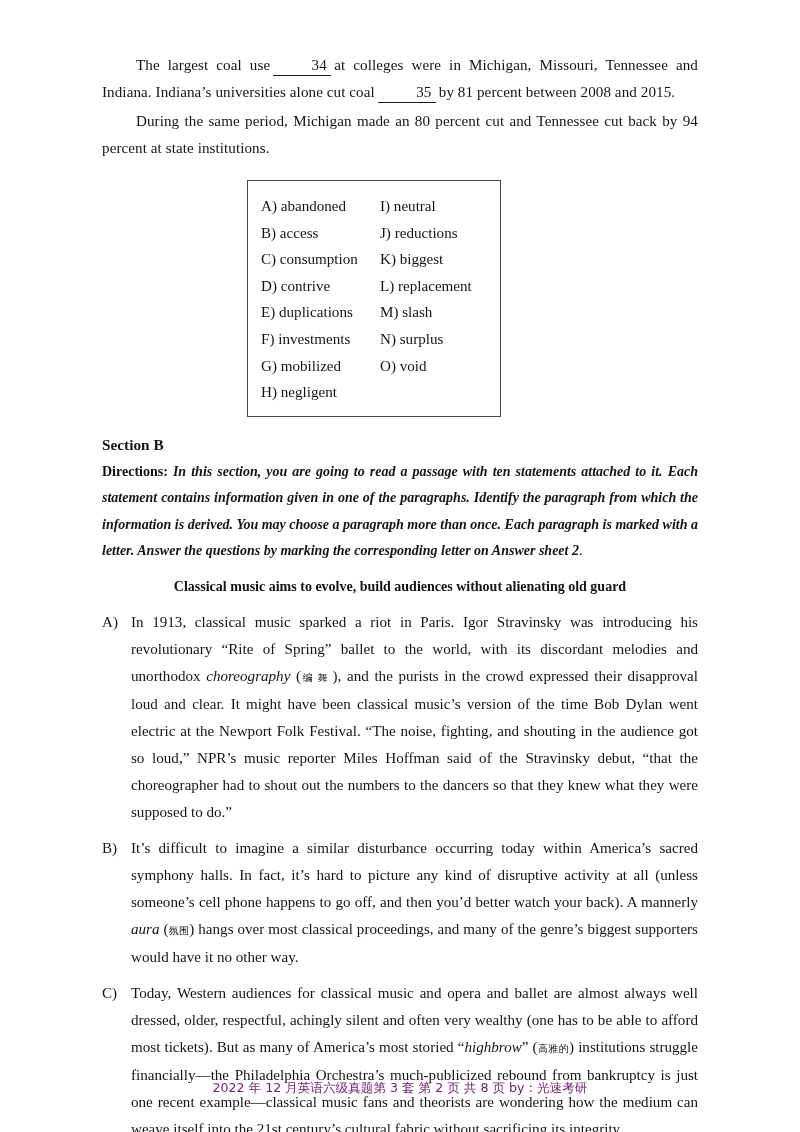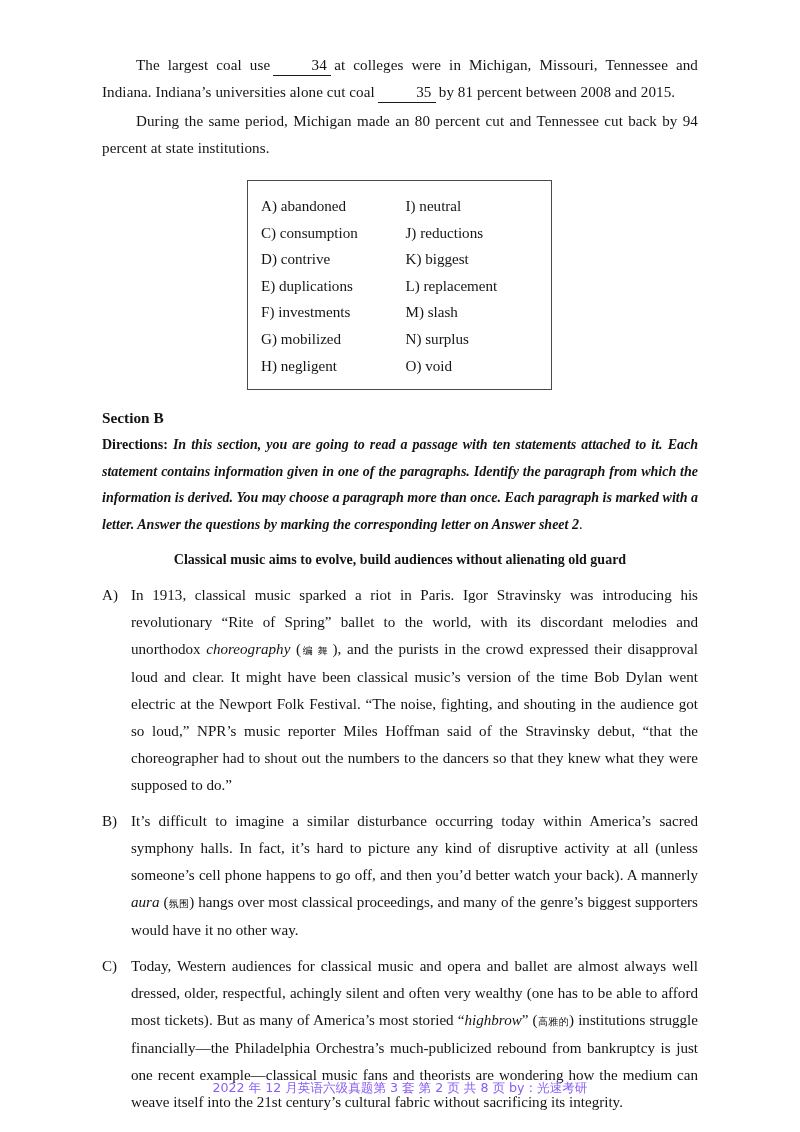--- a/index.html
+++ b/index.html
@@ -53,21 +53,21 @@
   }
 
   
   .wordbank-wrap {
     margin: 18px 0 0 0;
     display: flex;
     justify-content: flex-start;
   }
   .wordbank {
     margin-left: 145px;
-    width: 305px;
+    width: 254px;
     border: 1.2px solid #4a4a4a;
     box-sizing: border-box;
     padding: 12px 0 10px 0;
     background: #fff;
   }
   .wordbank-cols {
     display: flex;
   }
   .wordbank-col {
     flex: 1 1 50%;
@@ -138,39 +138,40 @@
 
   
   .footer {
     position: absolute;
     left: 0;
     top: 1079px;
     width: 800px;
     text-align: center;
     font-size: 12.6px;
     line-height: 18px;
-    color: #8b5cf6;
+    color: #701a75;
     font-family: "DejaVu Sans", "Liberation Sans", sans-serif;
   }
 </style>
 </head>
 <body>
 
 <div class="page">
   <div class="content">
 
     <p class="body-text indented"><span>The largest coal use</span><span class="blank">34</span><span>at colleges were in Michigan, Missouri, Tennessee and Indiana. Indiana’s universities alone cut coal</span><span class="blank">35</span><span>by 81 percent between 2008 and 2015.</span></p>
 
     <p class="body-text indented" style="margin-top:2px">During the same period, Michigan made an 80 percent cut and Tennessee cut back by 94 percent at state institutions.</p>
 
     <div class="wordbank-wrap">
       <div class="wordbank">
         <div class="wordbank-cols">
           <div class="wordbank-col" id="wb-left">
               <div class="wb-item"><span class="wb-letter">A)</span><span> abandoned</span></div>
+              <div class="wb-item"><span class="wb-letter">B)</span><span> access</span></div>
               <div class="wb-item"><span class="wb-letter">C)</span><span> consumption</span></div>
               <div class="wb-item"><span class="wb-letter">D)</span><span> contrive</span></div>
               <div class="wb-item"><span class="wb-letter">E)</span><span> duplications</span></div>
               <div class="wb-item"><span class="wb-letter">F)</span><span> investments</span></div>
               <div class="wb-item"><span class="wb-letter">G)</span><span> mobilized</span></div>
               <div class="wb-item"><span class="wb-letter">H)</span><span> negligent</span></div>
             </div>
           <div class="wordbank-col" id="wb-right">
               <div class="wb-item"><span class="wb-letter">I)</span><span> neutral</span></div>
               <div class="wb-item"><span class="wb-letter">J)</span><span> reductions</span></div>

